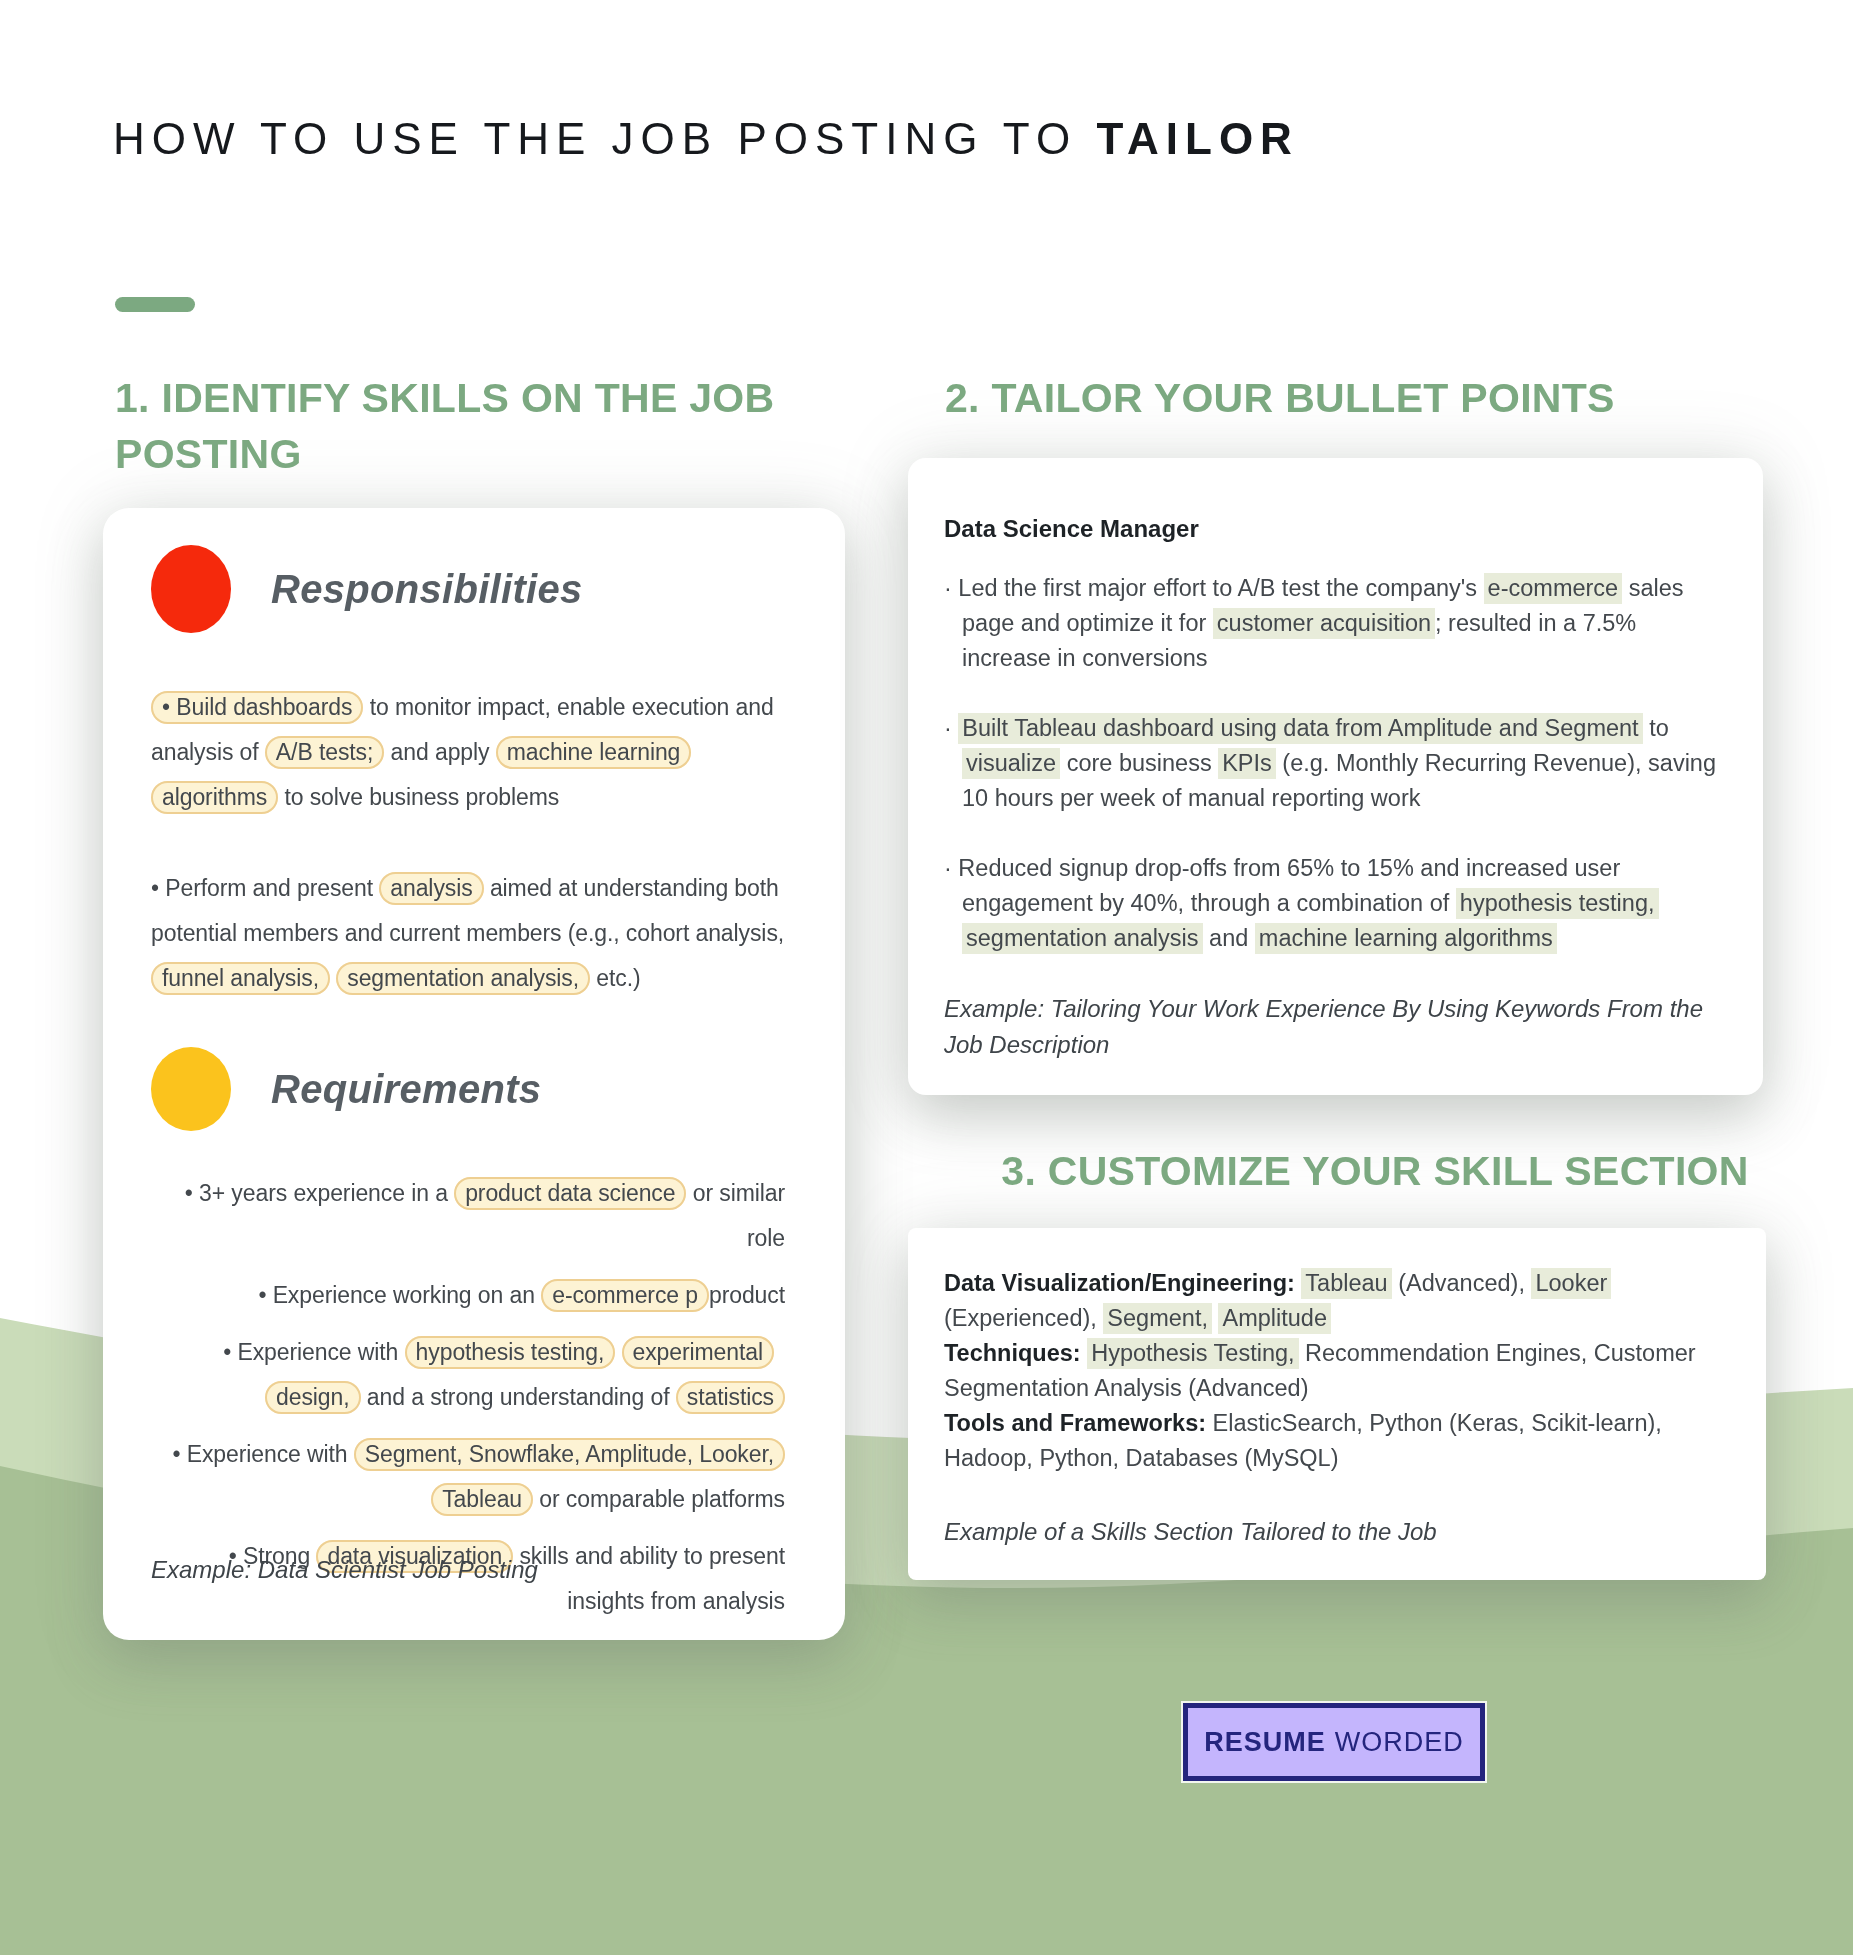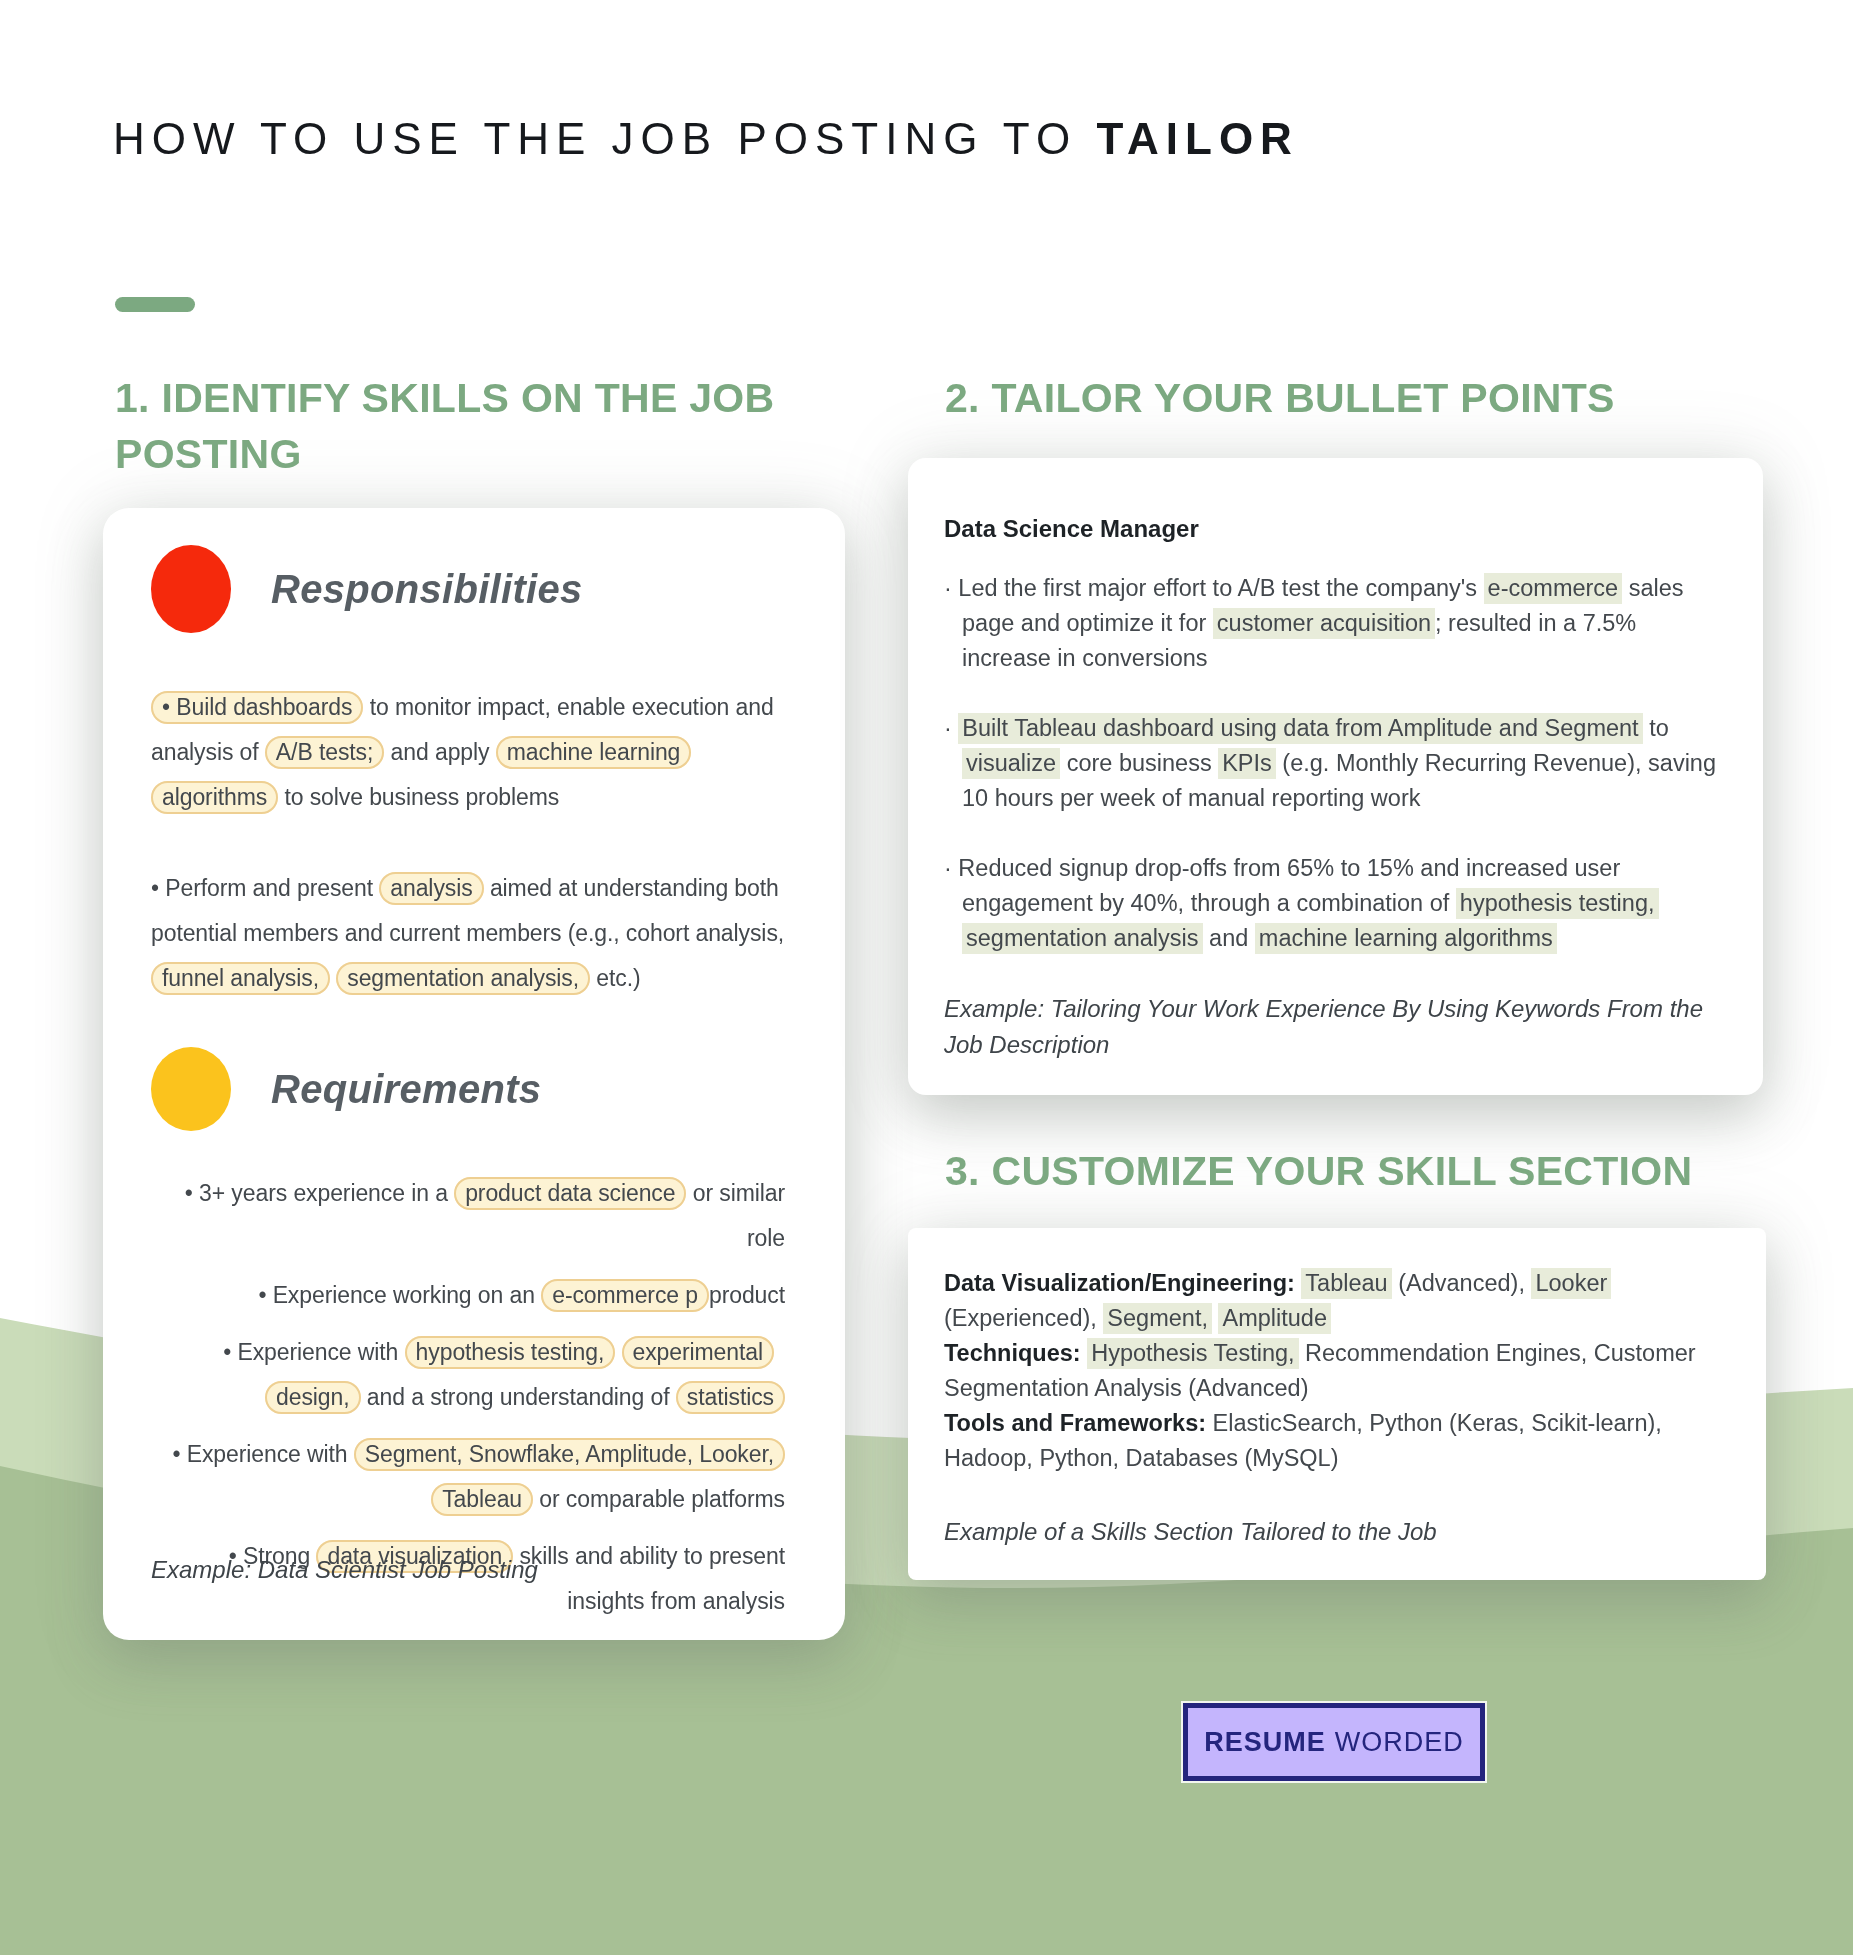--- a/index.html
+++ b/index.html
@@ -15,21 +15,21 @@
     font-size:44px;line-height:85px;letter-spacing:7px;font-weight:400;}
   .title .b{font-weight:700;}
 
   .dash{position:absolute;left:115px;top:297px;width:80px;height:15px;border-radius:8px;
     background:var(--heading-green,#7ca981);z-index:2;}
 
   .sec-h{position:absolute;z-index:2;margin:0;color:var(--heading-green,#7ca981);
     font-size:41px;font-weight:700;line-height:56px;letter-spacing:.3px;}
   #h1{left:115px;top:370px;width:700px;}
   #h2{left:945px;top:370px;width:840px;}
-  #h3{left:945px;top:1143px;width:860px;}
+  #h3{left:945px;top:1143px;width:860px;text-align:center;}
 
   .card{position:absolute;z-index:1;background:#ffffff;box-sizing:border-box;
     box-shadow:0 24px 55px rgba(110,120,110,.30), 0 0 70px rgba(130,138,130,.18);}
   .card1{left:103px;top:508px;width:742px;height:1132px;border-radius:26px;padding:37px 48px;}
   .card2{left:908px;top:458px;width:855px;height:637px;border-radius:18px;padding:57px 36px;}
   .card3{left:908px;top:1228px;width:858px;height:352px;border-radius:8px;padding:38px 36px;}
 
   .group-head{display:flex;align-items:center;gap:40px;}
   .circle{width:80px;height:88px;border-radius:50%;flex:0 0 auto;}
   .c-red{background:var(--responsibilities-circle,#f5290c);}

